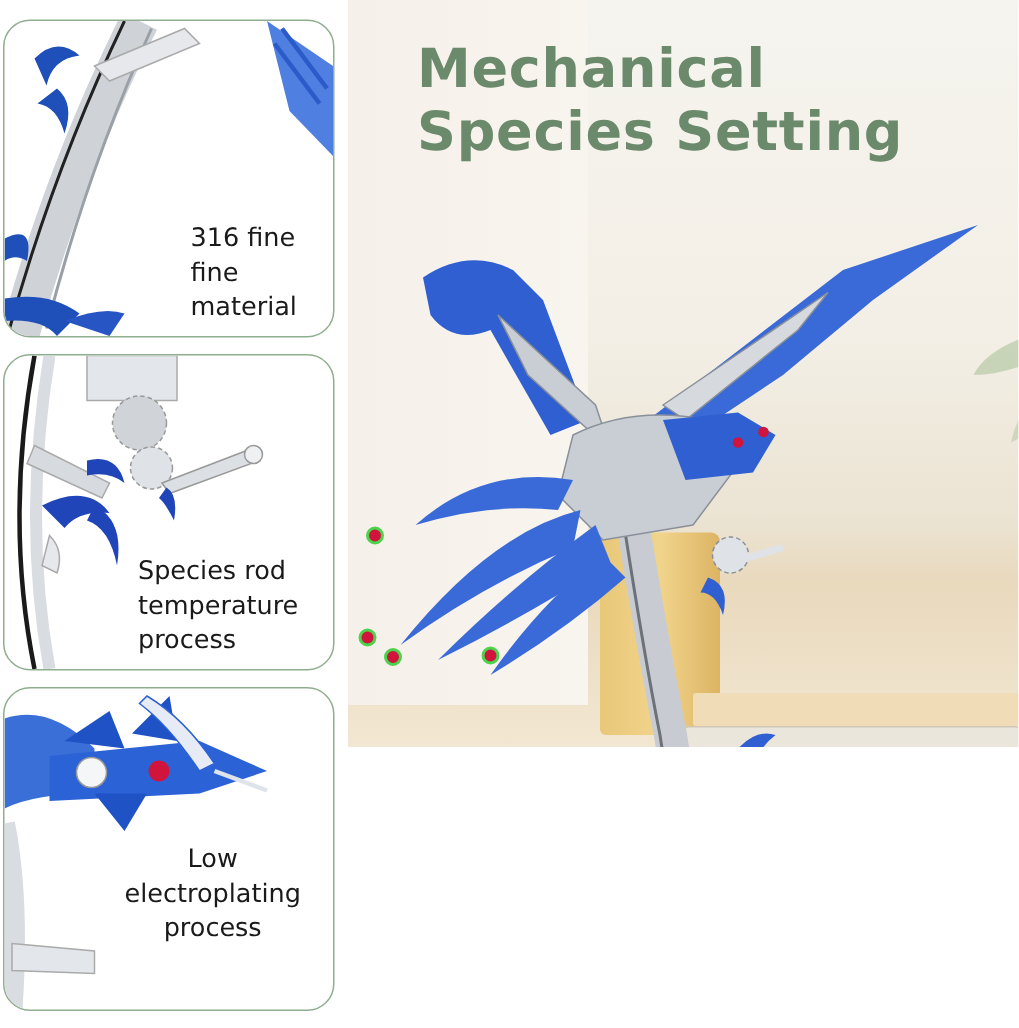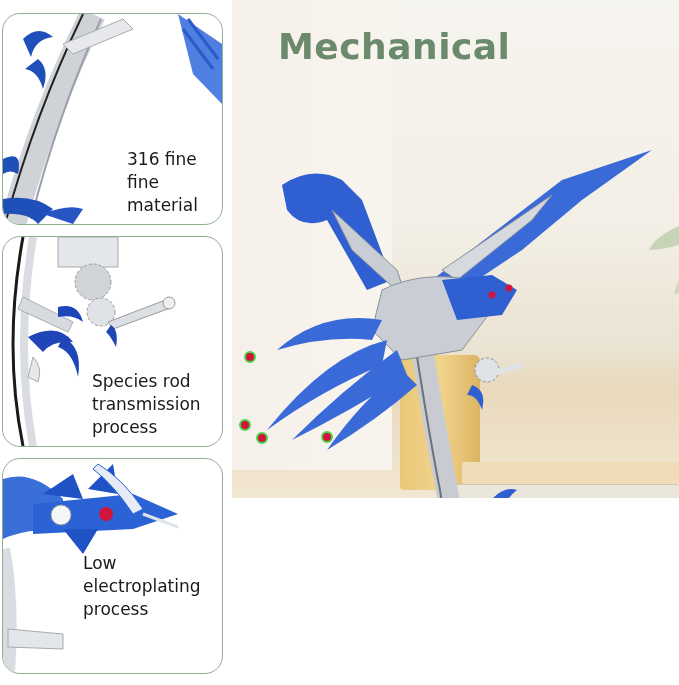--- a/index.html
+++ b/index.html
@@ -81,38 +81,38 @@
       <circle cx="166" cy="66" r="6" fill="#eef0f2" stroke="#999"></circle>
       <path d="M20 60 L70 85 L65 95 L15 72 Z" fill="#d7dbe0" stroke="#aaa"></path>
       <path d="M55 70 q20 -5 25 15 q-10 -8 -25 -5 z" fill="#1f45b8"></path>
       <path d="M25 100 q30 -15 45 5 q-20 -2 -30 10 z" fill="#1f45b8"></path>
       <path d="M60 100 q20 10 15 40 q-5 -25 -20 -30 z" fill="#1f45b8"></path>
       <path d="M108 88 q8 5 5 22 q-6 -12 -10 -15 z" fill="#1f45b8"></path>
       <path d="M30 120 q10 10 5 25 l-10 -5 z" fill="#e6e8ec" stroke="#aaa"></path>
     </svg>
     <div class="caption" style="left:89px;top:133px;">
       <div>Species rod</div>
-      <div>transmission</div>
+      <div>temperature</div>
       <div>process</div>
     </div>
   </div>
 
   <div class="card" style="top:458px;height:214px;">
     <svg class="art" width="219" height="214" viewBox="0 0 219 214">
       <path d="M0 20 Q 30 10 60 40 L 60 70 Q 20 70 0 80 Z" fill="#3a6fd8"></path>
       <path d="M30 45 L130 35 L175 55 L130 70 L30 75 Z" fill="#2b63d6"></path>
       <path d="M40 35 L70 15 L80 40 Z M85 30 L110 5 L115 35 Z M60 70 L80 95 L95 70 Z" fill="#1f52c4"></path>
       <path d="M95 5 Q 120 20 140 50 L130 55 Q 110 25 90 10 Z" fill="#e6ebf5" stroke="#2b63d6"></path>
       <path d="M140 55 L175 68" stroke="#dfe3ea" stroke-width="3"></path>
       <circle cx="58" cy="56" r="10" fill="#f4f6f8" stroke="#999"></circle>
       <circle cx="103" cy="55" r="7" fill="#d0143c"></circle>
       <path d="M0 90 Q 10 140 5 214" stroke="#d9dde2" stroke-width="14" fill="none"></path>
       <path d="M5 170 L 60 175 L 60 190 L 5 188 Z" fill="#e3e6ea" stroke="#aaa"></path>
     </svg>
-    <div class="caption" style="left:80px;top:93px;">
+    <div class="caption" style="left:80px;top:103px;text-align:center;">
       <div>Low</div>
       <div>electroplating</div>
       <div>process</div>
     </div>
   </div>
 </div>
 
 <div class="scene">
   <div class="wall-panel"></div>
   <div class="desk"></div>
@@ -120,20 +120,21 @@
   <div class="book" style="left:230px;top:462px;width:217px;height:22px;background:#f0dcb6;"></div>
   <div class="book" style="left:225px;top:484px;width:222px;height:24px;background:#ebe6dc;border-top:1px solid #cfc6b8;"></div>
   <div class="book" style="left:225px;top:508px;width:222px;height:28px;background:#e4ded4;border-top:1px solid #c9bfb0;"></div>
   <svg class="plant" viewBox="0 0 60 90">
     <path d="M60 10 Q 20 20 10 40 Q 35 40 60 25 Z" fill="#b7c9a5" opacity="0.7"></path>
     <path d="M60 50 Q 40 60 35 85 Q 55 75 60 60 Z" fill="#b7c9a5" opacity="0.6"></path>
   </svg>
 
   <div class="title">
     <div>Mechanical</div>
+    <div>Species Setting</div>
   </div>
 
   <svg style="position:absolute;left:0;top:140px;" width="447" height="545" viewBox="0 0 447 545">
 
     <path d="M145 460 L215 440 L285 448 L365 470 L300 470 L240 468 L160 475 Z" fill="#dfe2e6" stroke="#9aa0a8"></path>
     <rect x="140" y="455" width="28" height="12" fill="#e8eaed" stroke="#999"></rect>
     <rect x="330" y="465" width="24" height="12" fill="#e8eaed" stroke="#999"></rect>
 
     <path d="M190 210 Q 205 300 215 350 Q 225 420 255 445" stroke="#c8ccd2" stroke-width="22" fill="none"></path>
     <path d="M184 210 Q 198 300 208 350 Q 218 420 246 447" stroke="#6c727a" stroke-width="2" fill="none"></path>

